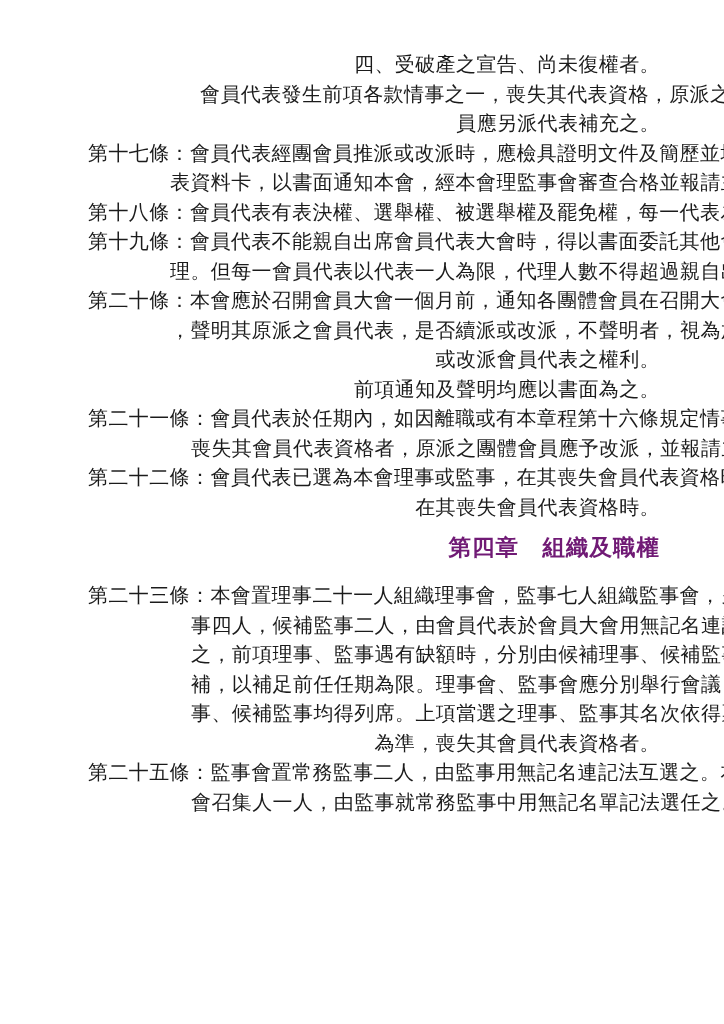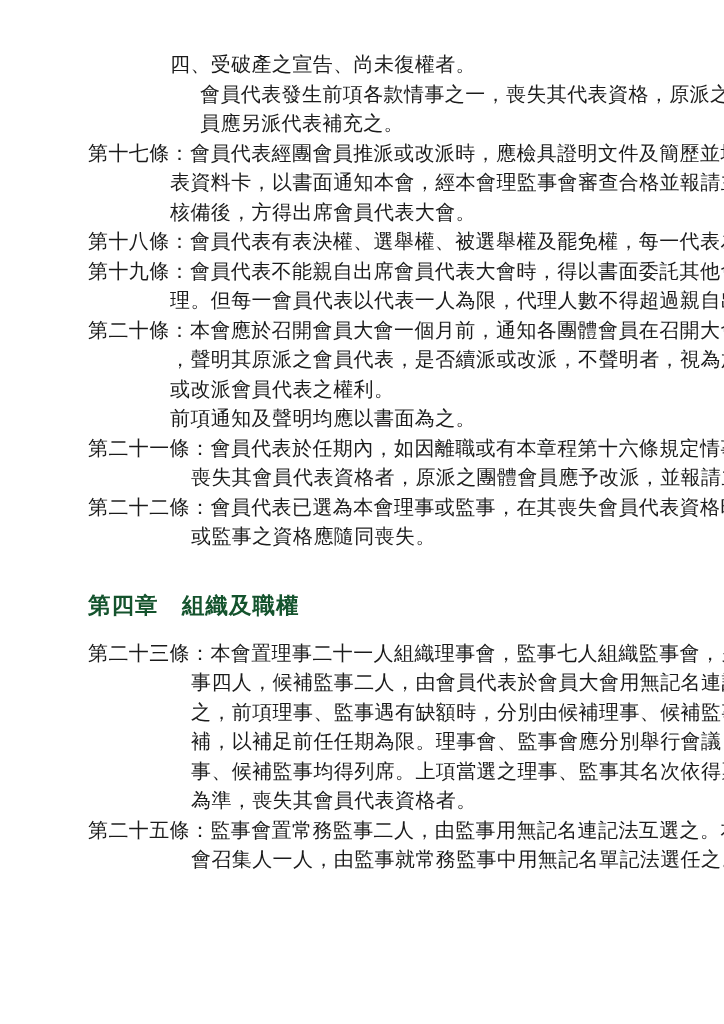--- a/index.html
+++ b/index.html
@@ -1,15 +1,15 @@
 <!DOCTYPE html>
 <html><head>
 <meta charset="utf-8">
 <style>
-  * { margin: 0; padding: 0; box-sizing: border-box; }
+  * { margin: 0; padding: 0; box-sizing: border-box; text-align: right; }
   html, body { width: 724px; height: 1024px; }
   body {
     background: #ffffff;
     font-family: "Liberation Sans", sans-serif;
   }
   .page {
     position: relative;
     width: 724px;
     height: 1024px;
     background: #ffffff;
@@ -35,45 +35,44 @@
   
   .art4 { padding-left: 82px; }
   .art4 .line:first-child { margin-left: -82px; }
   
   .art5 { padding-left: 103px; }
   .art5 .line:first-child { margin-left: -103px; }
   .chapter {
     font-size: 22.5px;
     font-weight: bold;
     line-height: 30px;
-    margin-top: 39px;
+    margin-top: 11px;
     margin-bottom: 18px;
     letter-spacing: 1px;
-    color: #14532d;
+    color: #701a75;
   }
 </style>
 </head>
 <body>
 
 <div class="page">
   <div class="doc">
 
     <p class="block item">
       <span class="line">四、受破產之宣告、尚未復權者。</span>
     </p>
 
     <p class="block note">
       <span class="line">會員代表發生前項各款情事之一，喪失其代表資格，原派之團體會</span>
       <span class="line">員應另派代表補充之。</span>
     </p>
 
     <p class="block art4">
       <span class="line">第十七條：會員代表經團會員推派或改派時，應檢具證明文件及簡歷並填具會員代</span>
       <span class="line">表資料卡，以書面通知本會，經本會理監事會審查合格並報請主管機關</span>
-      <span class="line">核備後，方得出席會員代表大會。</span>
     </p>
 
     <p class="block art4">
       <span class="line">第十八條：會員代表有表決權、選舉權、被選舉權及罷免權，每一代表為一權。</span>
     </p>
 
     <p class="block art4">
       <span class="line">第十九條：會員代表不能親自出席會員代表大會時，得以書面委託其他會員代表代</span>
       <span class="line">理。但每一會員代表以代表一人為限，代理人數不得超過親自出席人數</span>
     </p>
@@ -85,21 +84,21 @@
       <span class="line">前項通知及聲明均應以書面為之。</span>
     </p>
 
     <p class="block art5">
       <span class="line">第二十一條：會員代表於任期內，如因離職或有本章程第十六條規定情事之一，而</span>
       <span class="line">喪失其會員代表資格者，原派之團體會員應予改派，並報請主管機關</span>
     </p>
 
     <p class="block art5">
       <span class="line">第二十二條：會員代表已選為本會理事或監事，在其喪失會員代表資格時，其理事</span>
-      <span class="line">或監事之資格應隨同喪失。</span>
+      <span class="line">在其喪失會員代表資格時。</span>
     </p>
 
     <h2 class="chapter">第四章　組織及職權</h2>
 
     <p class="block art5">
       <span class="line">第二十三條：本會置理事二十一人組織理事會，監事七人組織監事會，另置候補理</span>
       <span class="line">事四人，候補監事二人，由會員代表於會員大會用無記名連記法互選</span>
       <span class="line">之，前項理事、監事遇有缺額時，分別由候補理事、候補監事依次遞</span>
       <span class="line">補，以補足前任任期為限。理事會、監事會應分別舉行會議，候補理</span>
       <span class="line">事、候補監事均得列席。上項當選之理事、監事其名次依得票數多寡</span>

